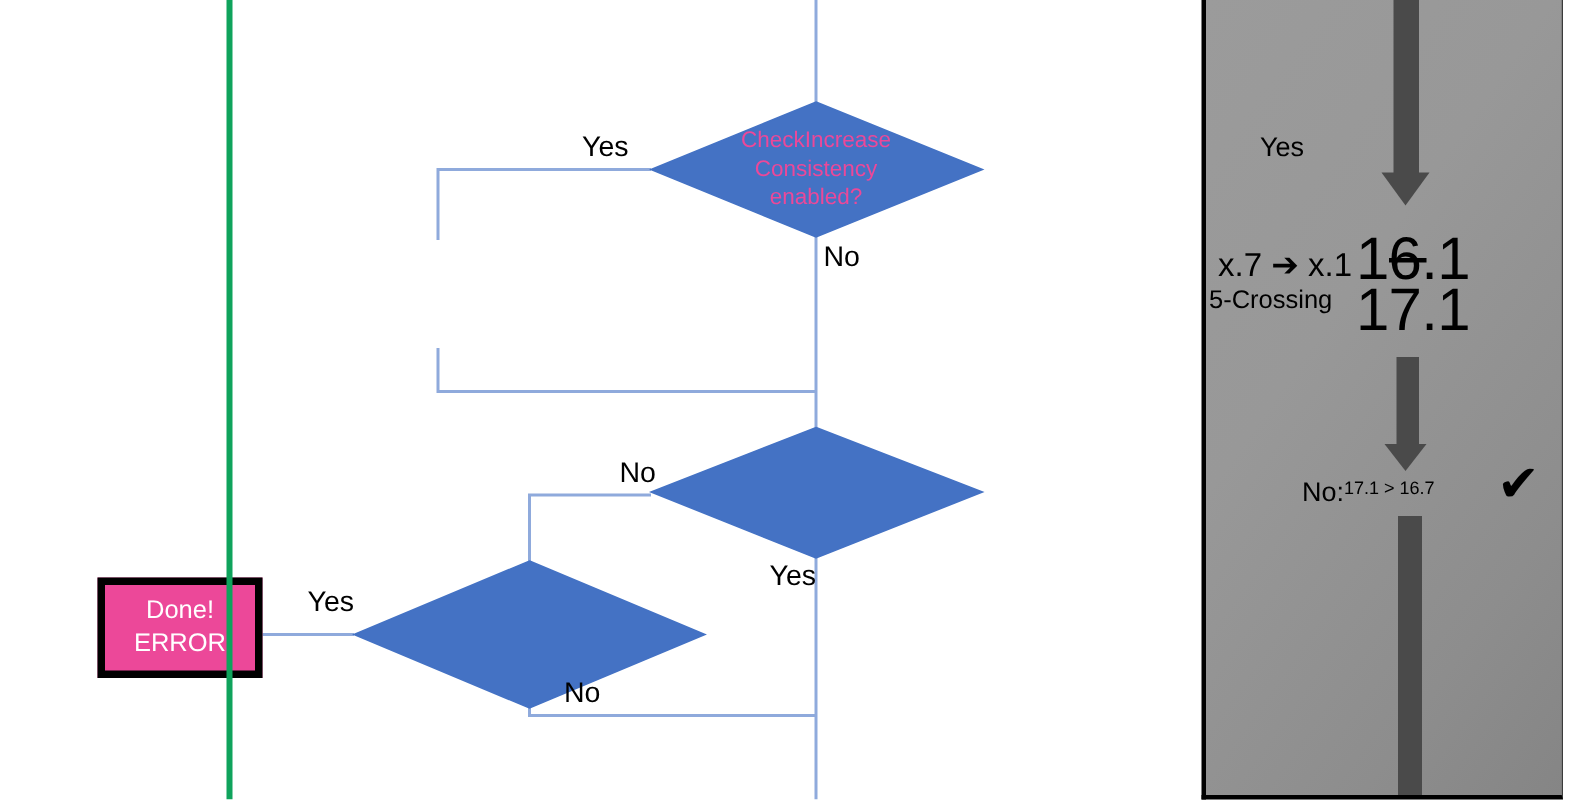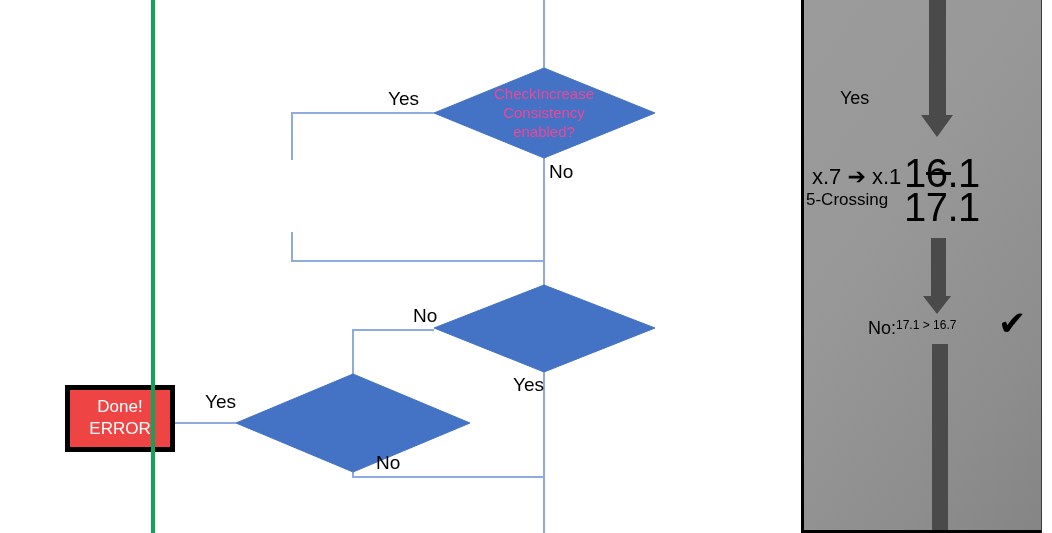--- a/index.html
+++ b/index.html
@@ -36,21 +36,21 @@
     box-sizing:border-box;
   }
   .proc .txt{
     position:absolute;left:0;right:0;top:50%;transform:translateY(-50%);
     color:#fff;font-size:17px;text-align:center;line-height:1.3;white-space:pre-line;
   }
 
   
   .termbox{
     position:absolute;
-    background:#ef4444;
+    background:#ec4899;
     border:5px solid #000000;
     box-sizing:border-box;
   }
   .termbox .txt{
     position:absolute;left:0;right:0;top:50%;transform:translateY(-50%);
     color:#fff;font-size:17px;text-align:center;line-height:1.35;white-space:pre-line;
   }
 
   .greenline{position:absolute;background:#0FA35C;}
 

